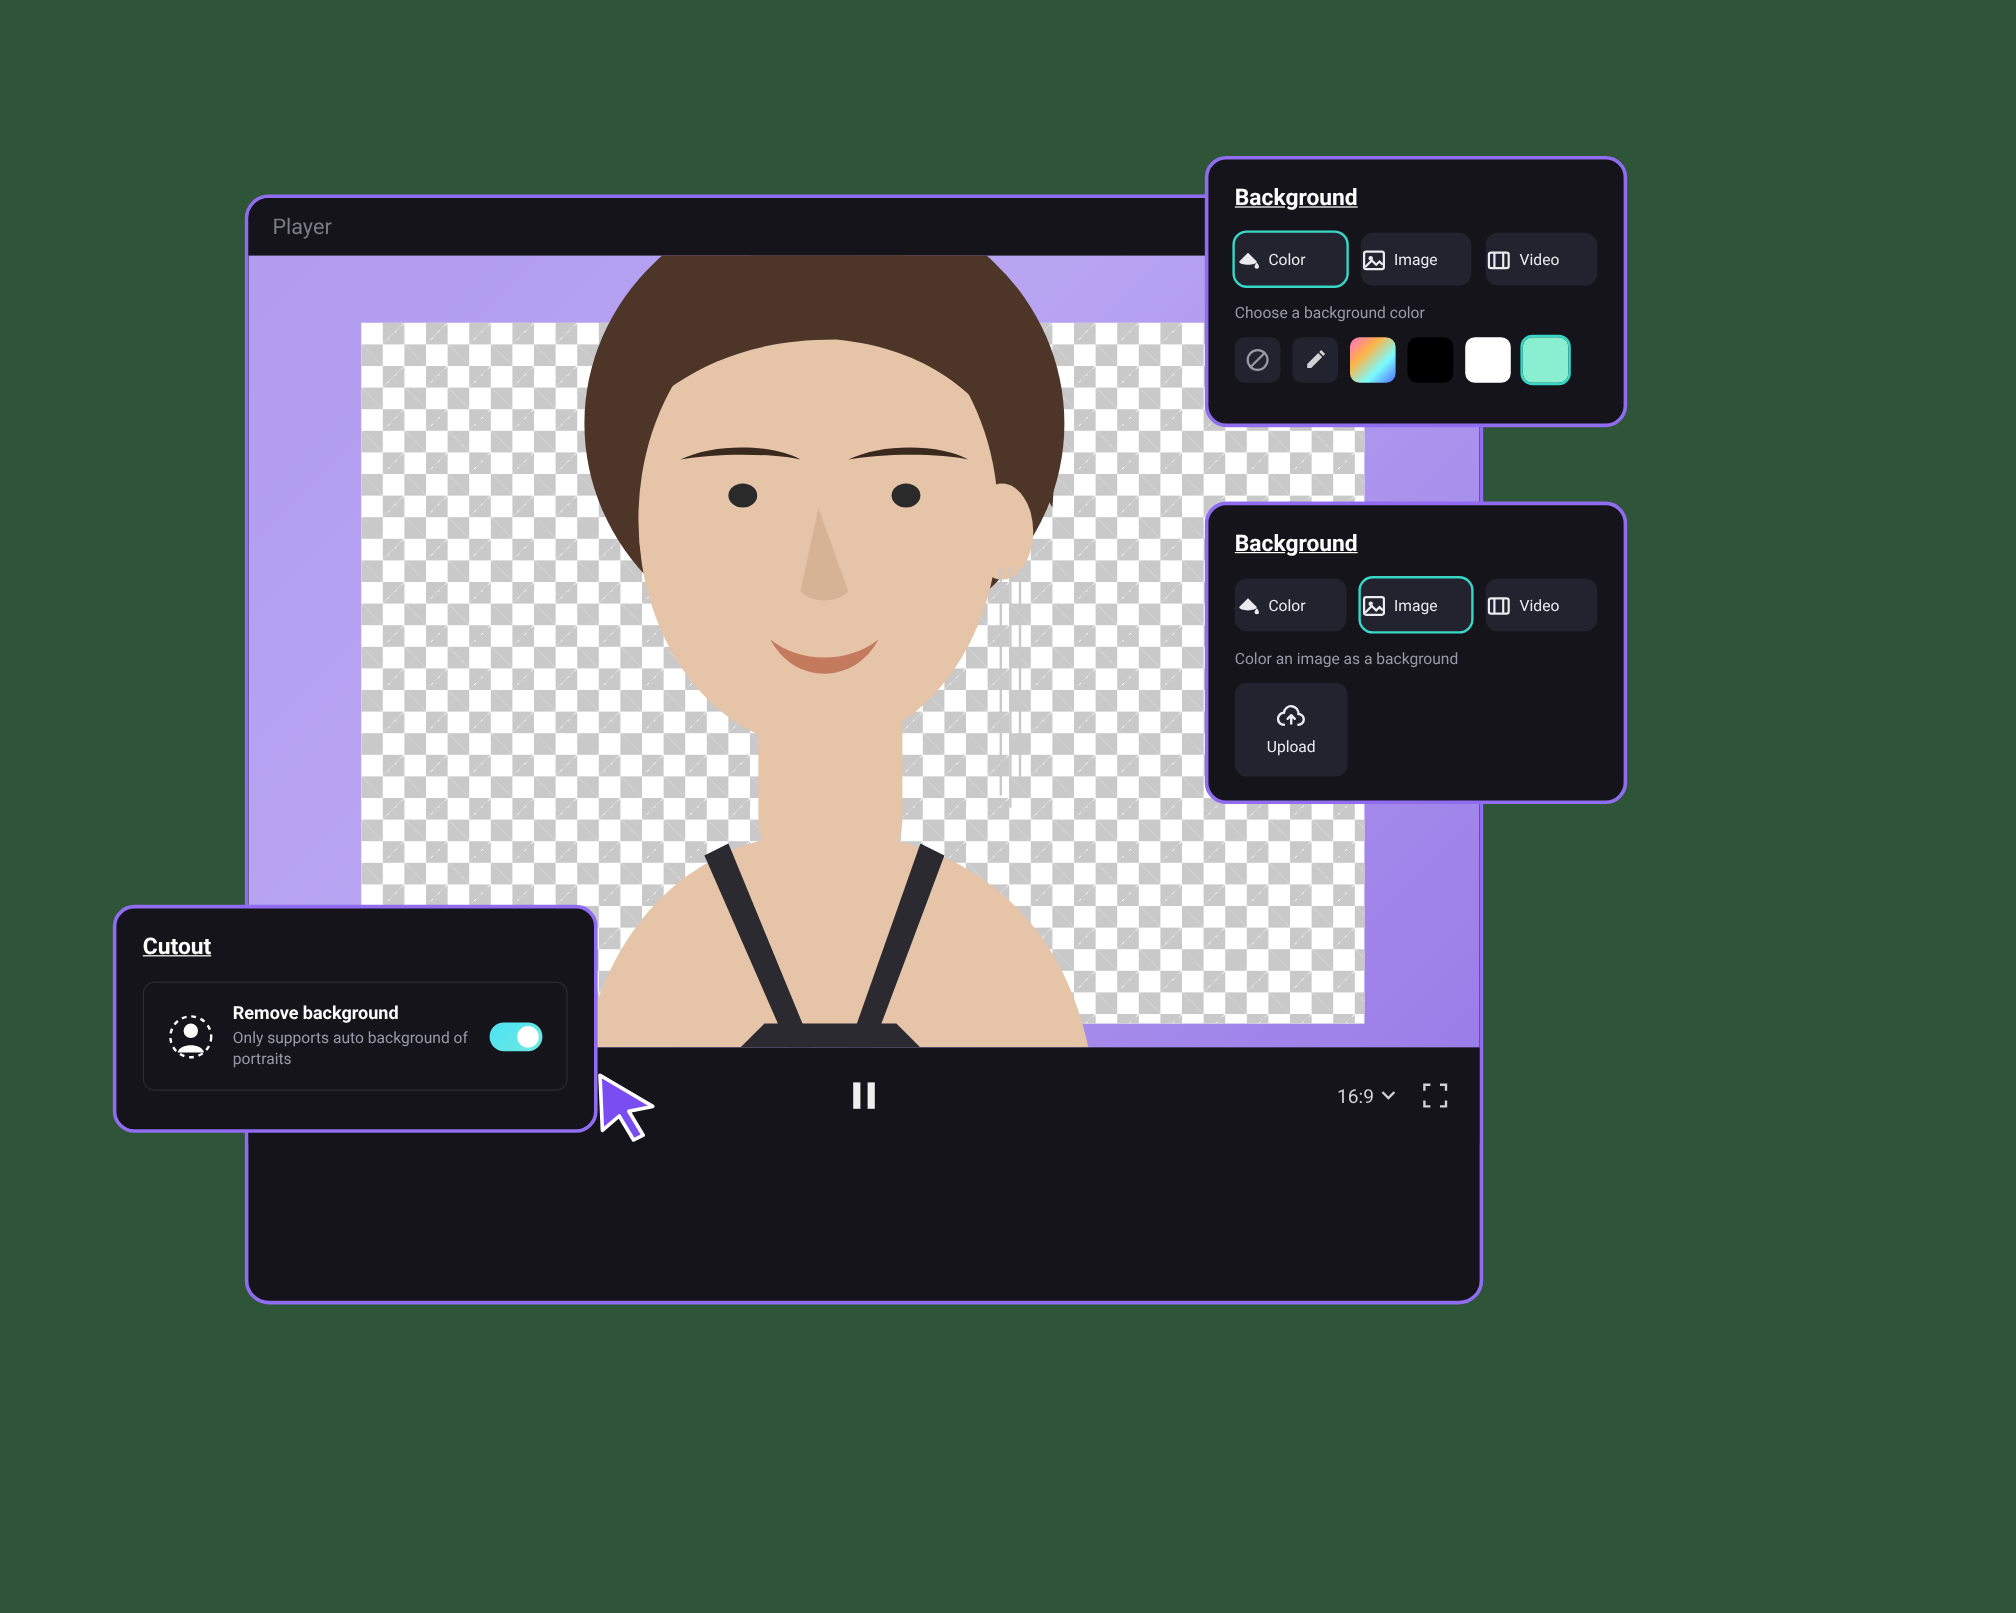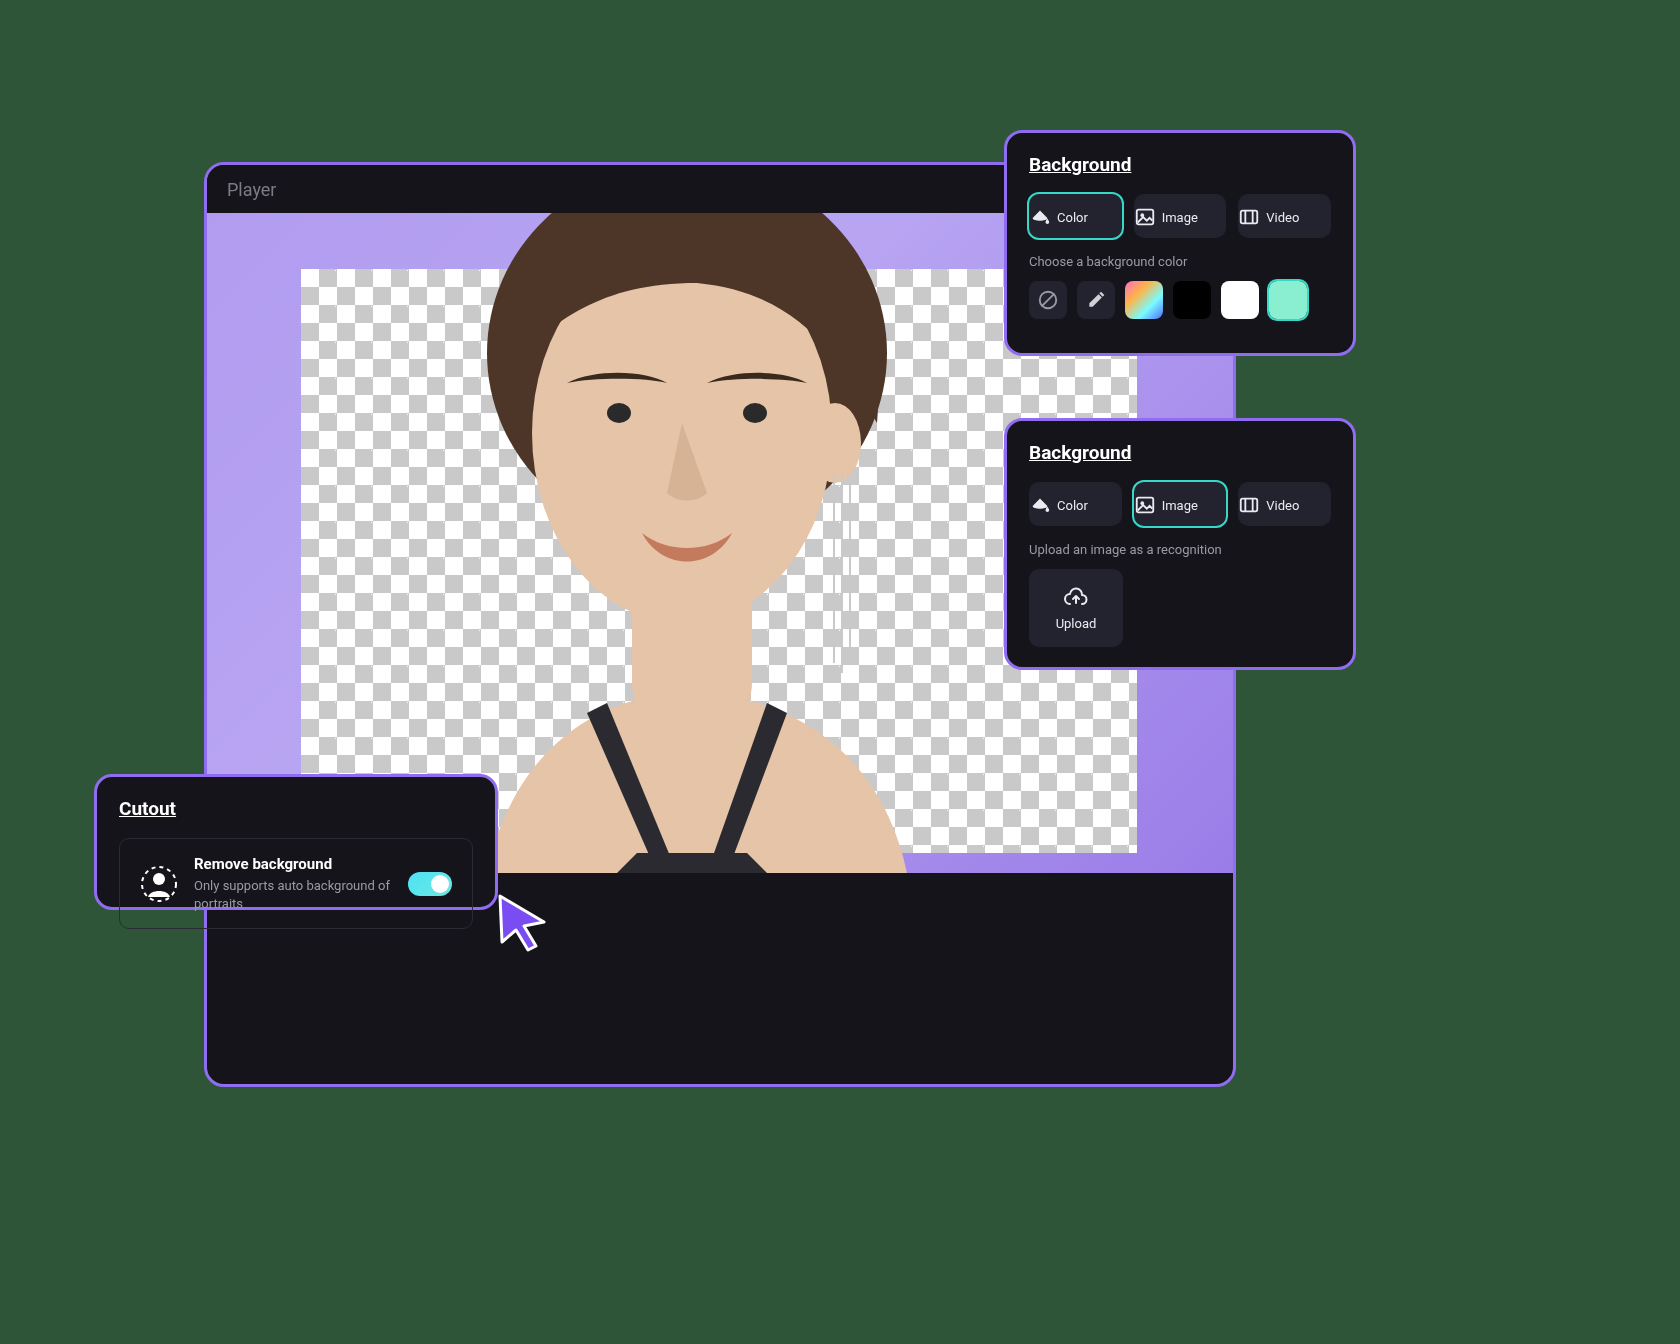--- a/index.html
+++ b/index.html
@@ -109,23 +109,22 @@
     padding: 20px 22px;
     color: #eaeaf0;
   }
   .panel-title { font-weight: 700; font-size: 19px; color: #fff; margin-bottom: 18px; text-decoration: underline; }
 
   
   .cutout-panel {
     left: 94px;
     top: 754px;
     width: 404px;
-    height: 136px;
+    height: 190px;
     z-index: 10;
-    margin-top: 20px;
   }
   .cutout-box {
     border: 1px solid #2b2b34;
     border-radius: 10px;
     padding: 16px 20px;
     display: flex;
     align-items: center;
     gap: 16px;
   }
   .cutout-icon { width: 38px; height: 38px; flex-shrink: 0; }
@@ -241,20 +240,42 @@
       <rect fill="#c9c9c9" x="466" y="300" width="2" height="190"></rect>
       <rect fill="#c9c9c9" x="474" y="300" width="2" height="200"></rect>
       <rect fill="#c9c9c9" x="482" y="300" width="2" height="180"></rect>
 
       <path class="clothing" d="M220 540 L290 700 L310 700 L240 530 Z"></path>
       <path class="clothing" d="M420 540 L360 700 L340 700 L400 530 Z"></path>
       <path class="clothing" d="M270 680 L380 680 L400 700 L250 700 Z"></path>
     </svg>
   </div>
 
+  <div class="player-controls">
+    <span class="timecode-current">00:00:07:02</span>
+    <span class="timecode-sep">/</span>
+    <span class="timecode-total">00:01:23:00</span>
+
+    <div class="pause-btn">
+      <div class="bar"></div>
+      <div class="bar"></div>
+    </div>
+
+    <div class="player-right">
+      <div class="aspect">
+        <span>16:9</span>
+        <svg class="chevron-down" viewBox="0 0 12 8">
+            <path d="M1 1 L6 6 L11 1" stroke="#d0d0d6" stroke-width="2" fill="none"></path>
+          </svg>
+      </div>
+      <svg class="fullscreen-icon" viewBox="0 0 22 22">
+        <path d="M2 7 V2 H7 M15 2 H20 V7 M20 15 V20 H15 M7 20 H2 V15" stroke="#d0d0d6" stroke-width="2" fill="none"></path>
+      </svg>
+    </div>
+  </div>
 </div>
 
 <div class="panel cutout-panel">
   <div class="panel-title">Cutout</div>
   <div class="cutout-box">
     <svg class="cutout-icon" viewBox="0 0 38 38">
       <circle cx="19" cy="19" r="17" stroke="#fff" stroke-width="2" stroke-dasharray="4 4" fill="none"></circle>
       <circle cx="19" cy="14" r="6" fill="#fff"></circle>
       <path d="M8 32 C10 24 28 24 30 32 Z" fill="#fff"></path>
     </svg>
@@ -333,21 +354,21 @@
     </div>
     <div class="bg-tab">
       <svg viewBox="0 0 24 24">
           <rect x="3" y="5" width="18" height="14" rx="2" stroke="#eaeaf0" stroke-width="2" fill="none"></rect>
           <line x1="8" y1="5" x2="8" y2="19" stroke="#eaeaf0" stroke-width="2"></line>
           <line x1="16" y1="5" x2="16" y2="19" stroke="#eaeaf0" stroke-width="2"></line>
         </svg>
       <span>Video</span>
     </div>
   </div>
-  <div class="hint">Upload an image as a recognition</div>
+  <div class="hint">Color an image as a background</div>
   <div class="upload-box">
     <svg viewBox="0 0 24 24">
         <path d="M6 18 A5 5 0 0 1 6 8 A6 6 0 0 1 18 9 A4 4 0 0 1 18 18 M12 17 V10 M9 13 L12 10 L15 13" stroke="#eaeaf0" stroke-width="2" fill="none" stroke-linecap="round" stroke-linejoin="round"></path>
       </svg>
     <span>Upload</span>
   </div>
 </div>
 
 <svg class="cursor-pointer" viewBox="0 0 56 60">
   <path d="M6 4 L50 30 L30 34 L42 54 L34 58 L22 38 L8 50 Z" fill="#7a4df2" stroke="#fff" stroke-width="3" stroke-linejoin="round"></path>

